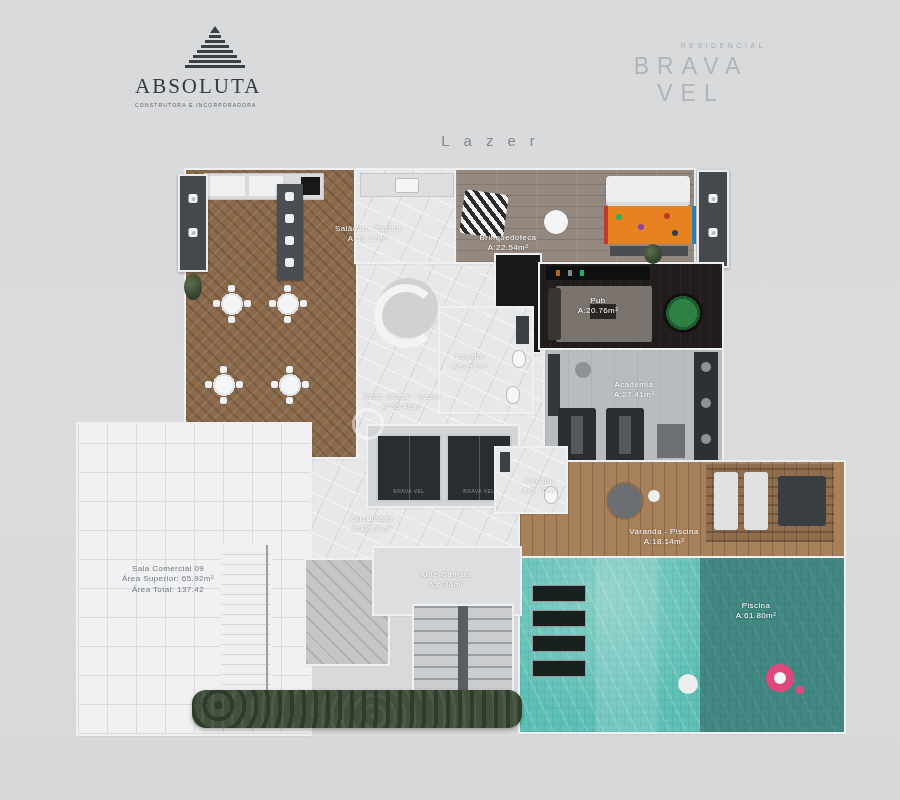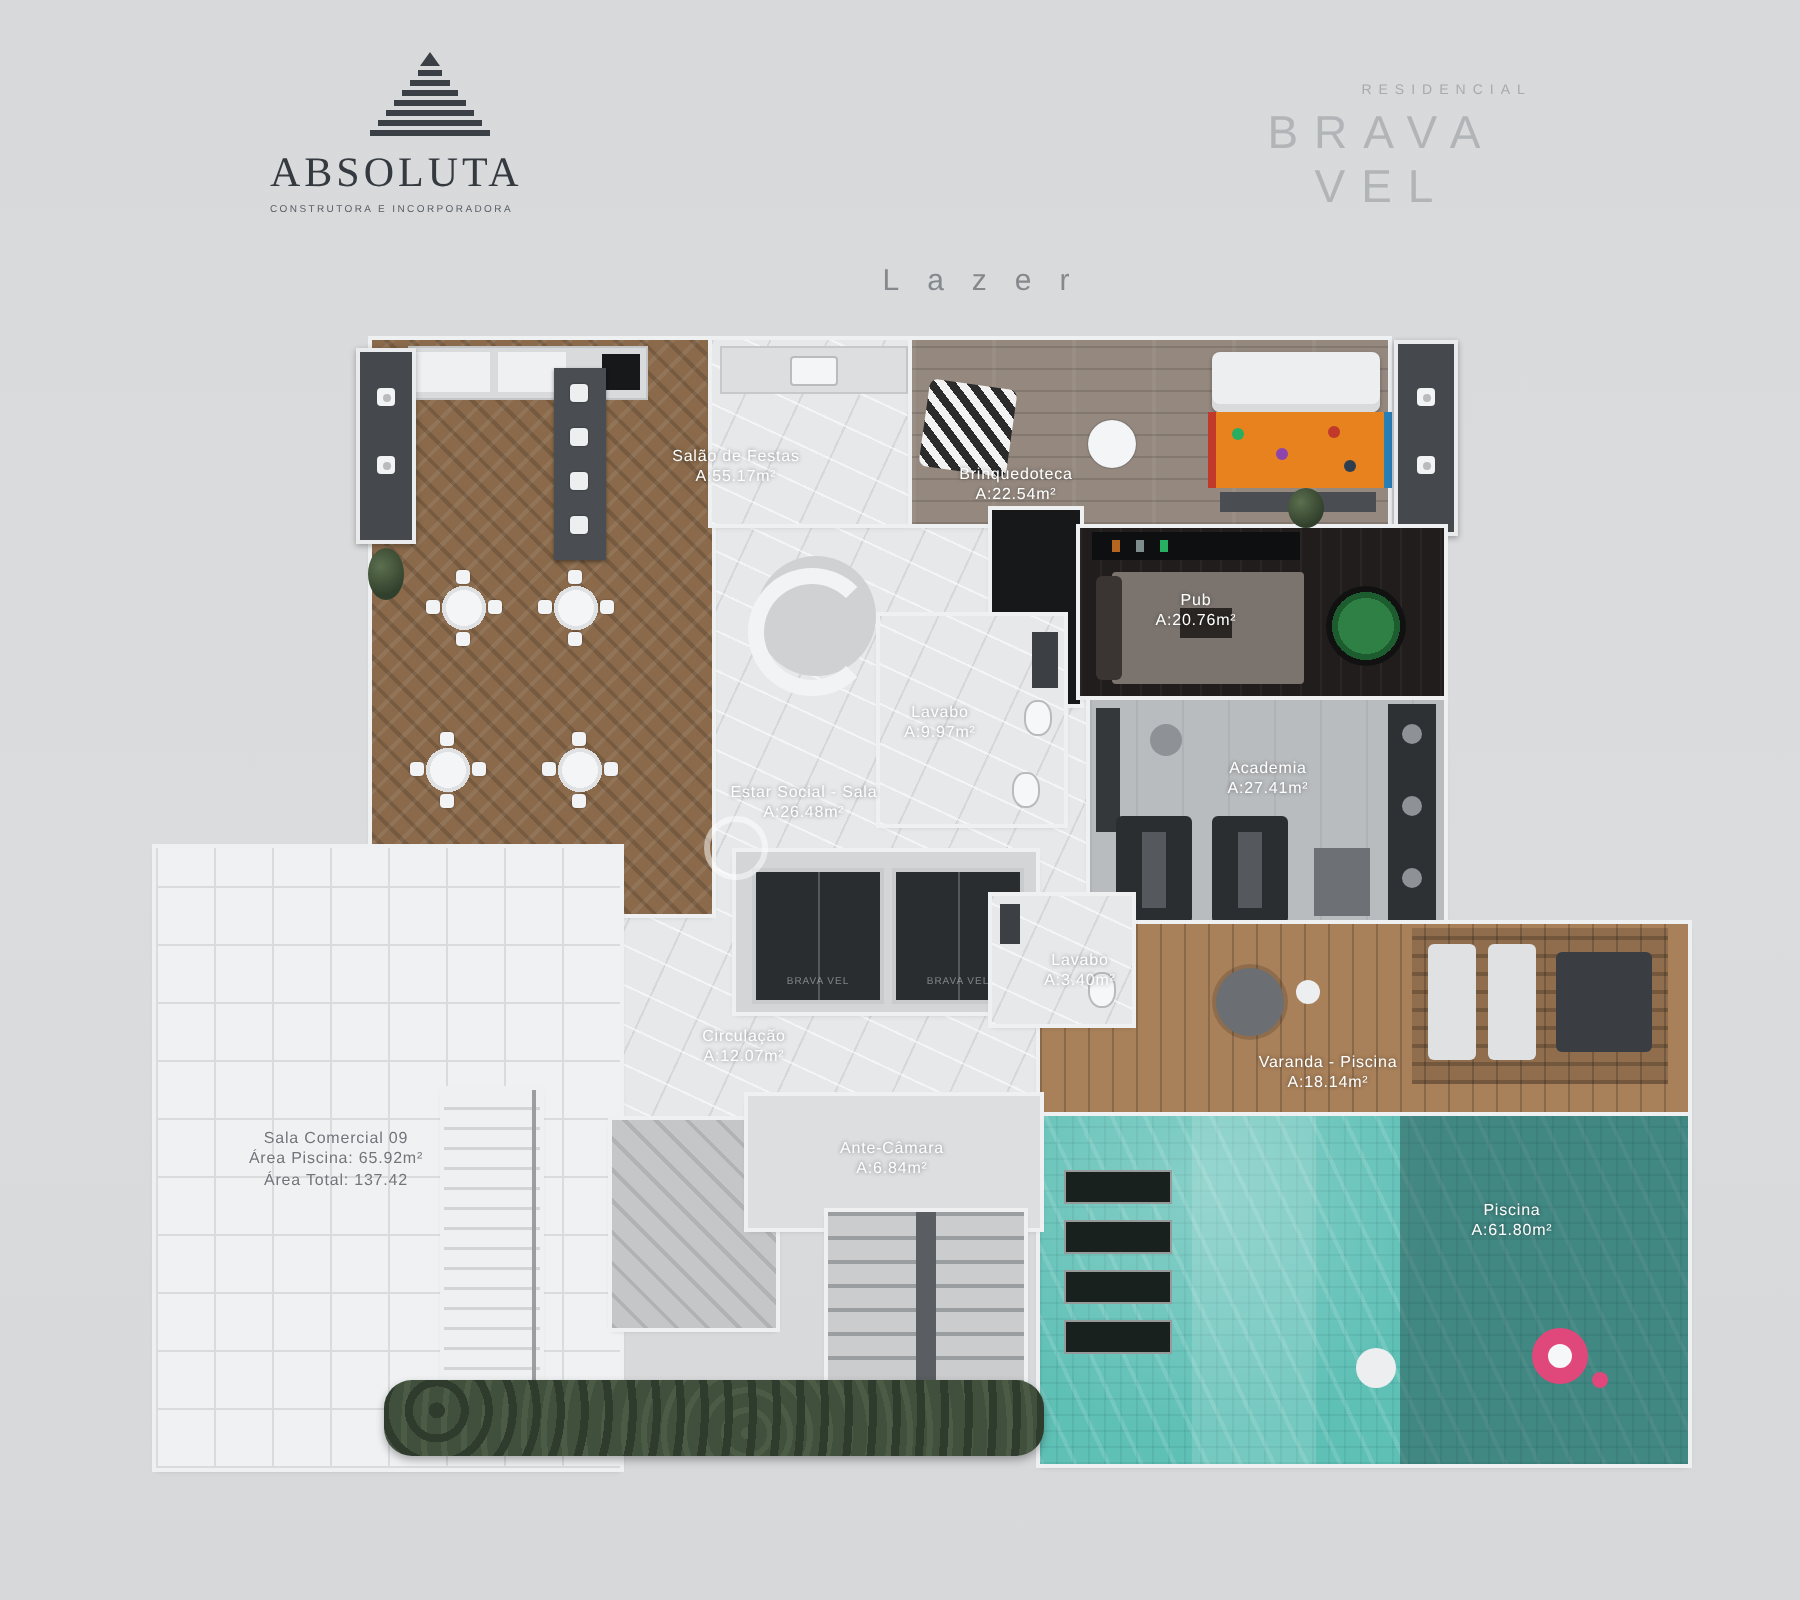--- a/index.html
+++ b/index.html
@@ -255,37 +255,37 @@
 
 <div class="abs hedge"></div>
 <div class="plant" style="left:184px;top:274px;width:18px;height:26px"></div>
 <div class="plant" style="left:644px;top:244px;width:18px;height:20px"></div>
 
 <div class="abs watermark">
   <div class="wm-ring"></div>
 </div>
 
 <div class="rlabel" style="left:368px;top:234px">
-  <span>Salão de Festas</span>
+  <span>Salão de Piscina</span>
   <span>A:55.17m²</span>
 </div>
 <div class="rlabel" style="left:508px;top:243px">
   <span>Brinquedoteca</span>
   <span>A:22.54m²</span>
 </div>
 <div class="rlabel" style="left:598px;top:306px">
   <span>Pub</span>
   <span>A:20.76m²</span>
 </div>
 <div class="rlabel" style="left:470px;top:362px">
   <span>Lavabo</span>
   <span>A:9.97m²</span>
 </div>
 <div class="rlabel" style="left:402px;top:402px">
-  <span>Estar Social - Sala</span>
+  <span>Estar Social - Lazer</span>
   <span>A:26.48m²</span>
 </div>
 <div class="rlabel" style="left:634px;top:390px">
   <span>Academia</span>
   <span>A:27.41m²</span>
 </div>
 <div class="rlabel" style="left:540px;top:486px">
   <span>Lavabo</span>
   <span>A:3.40m²</span>
 </div>
@@ -296,19 +296,19 @@
 <div class="rlabel" style="left:664px;top:537px">
   <span>Varanda - Piscina</span>
   <span>A:18.14m²</span>
 </div>
 <div class="rlabel" style="left:446px;top:580px">
   <span>Ante-Câmara</span>
   <span>A:6.84m²</span>
 </div>
 <div class="rlabel dark" style="left:168px;top:580px">
   <span>Sala Comercial 09</span>
-  <span>Área Piscina: 65.92m²</span>
+  <span>Área Superior: 65.92m²</span>
   <span>Área Total: 137.42</span>
 </div>
 <div class="rlabel" style="left:756px;top:611px">
   <span>Piscina</span>
   <span>A:61.80m²</span>
 </div>
 
 </body></html>

